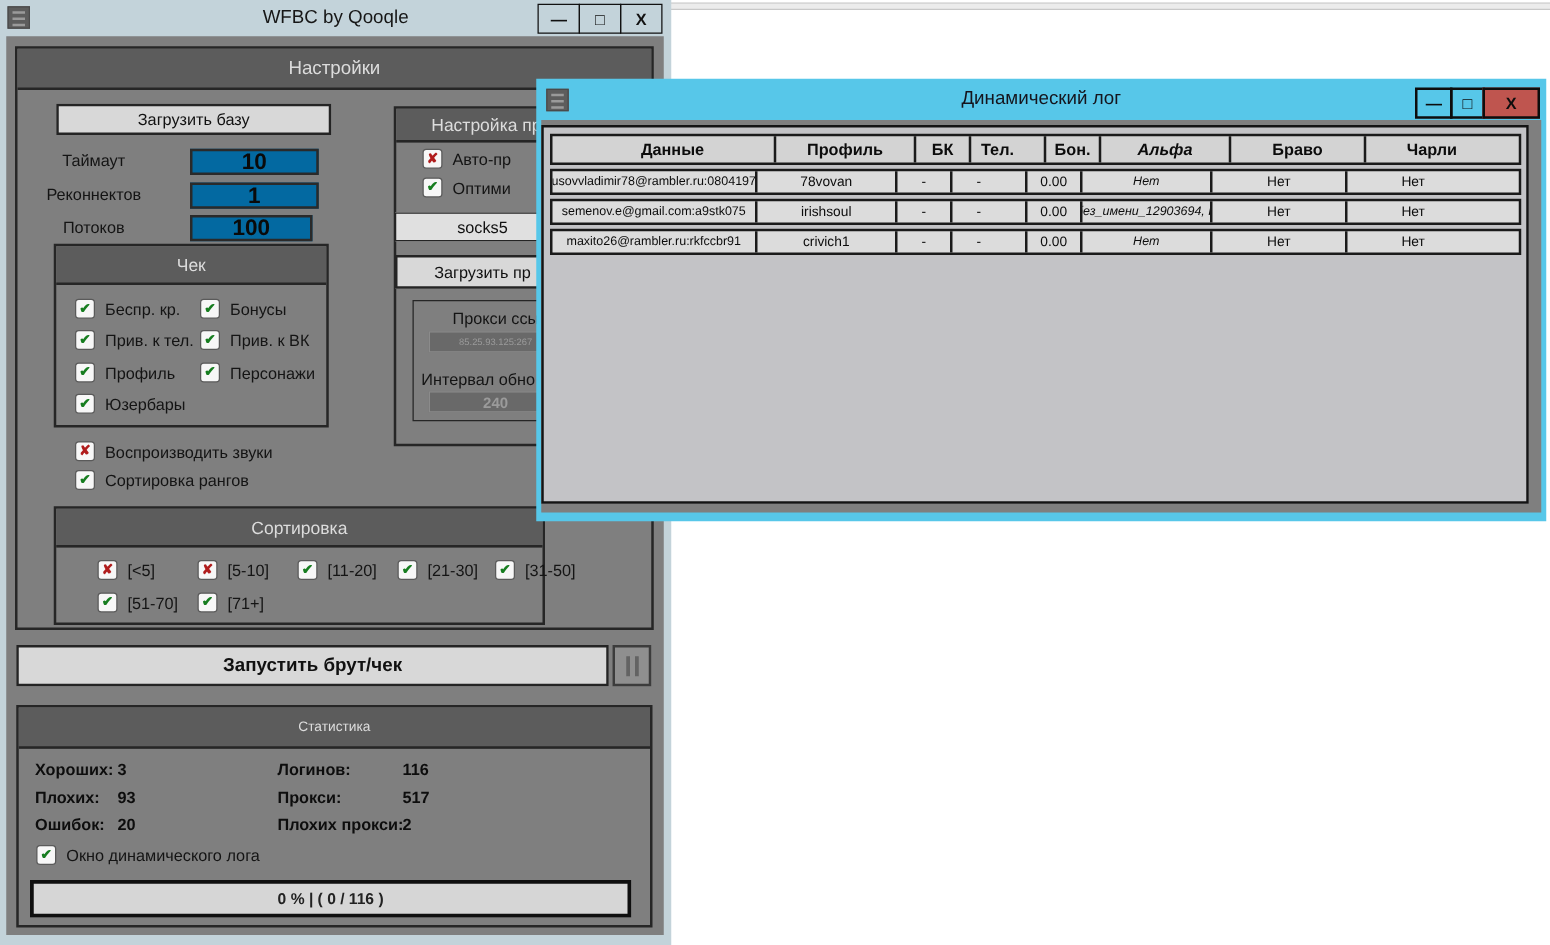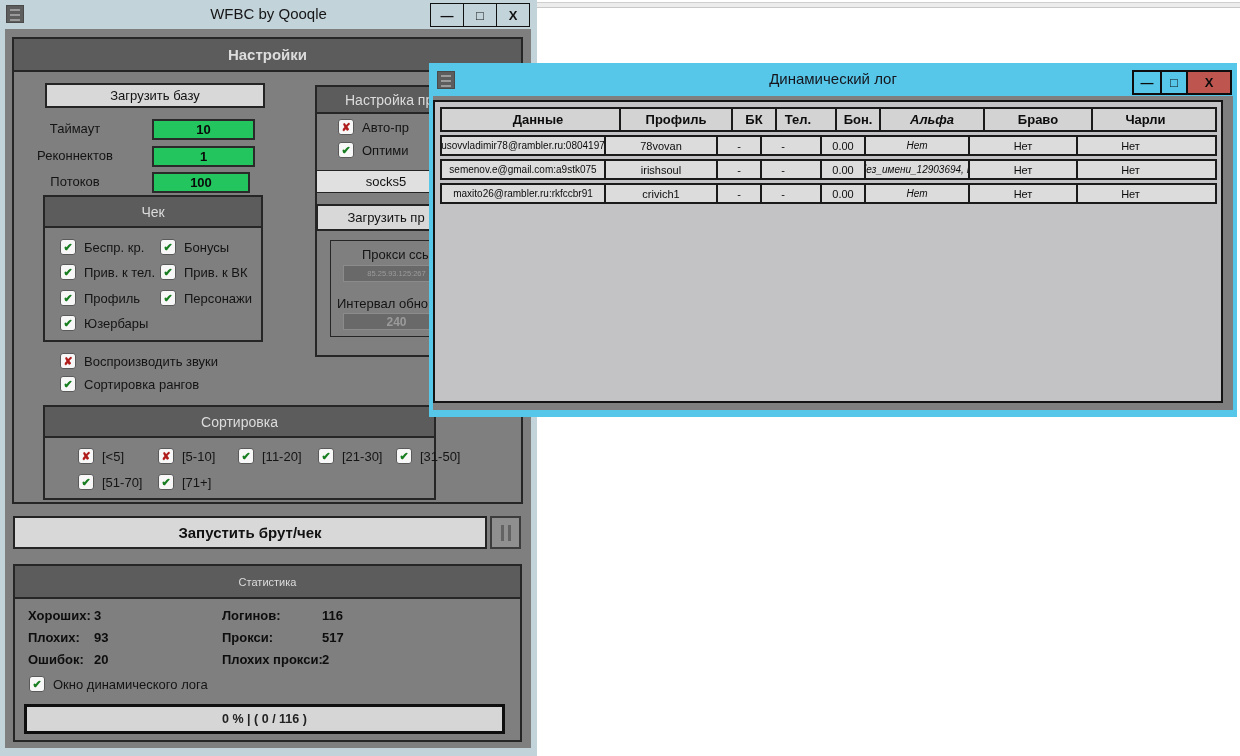--- a/index.html
+++ b/index.html
@@ -28,23 +28,23 @@
     font-size:13px; color:#111; background:transparent; }
 
   
   .group { position:absolute; border:2px solid #262626; background:#7f7f7f; }
   .ghead { position:absolute; left:0; top:0; width:100%; background:#5c5c5c;
     border-bottom:2px solid #262626; color:#dcdcdc; text-align:center;
     display:flex; align-items:center; justify-content:center; font-size:14px; }
 
   .btn { position:absolute; background:#d8d8d8; border:2px solid #242424;
     display:flex; align-items:center; justify-content:center; font-size:13px; color:#111; }
-  .field { position:absolute; background:#22c55e; border:2px solid #2a2a2a;
+  .field { position:absolute; background:#0369a1; border:2px solid #2a2a2a;
     display:flex; align-items:center; justify-content:center;
-    font-size:13px; font-weight:bold; color:#0a0a0a; }
+    font-size:18px; font-weight:bold; color:#0a0a0a; }
   .dfield { position:absolute; background:#696969; border:1px solid #8b8b8b;
     display:flex; align-items:center; justify-content:center; color:#9b9b9b; }
   .lbl { position:absolute; font-size:13px; color:#141414; white-space:nowrap; }
 
   .cb { position:absolute; width:16px; height:16px; background:#f7f7f7;
     border:1px solid #5a5a5a; border-radius:3px; display:flex; align-items:center;
     justify-content:center; font-size:11px; font-weight:bold; line-height:1; }
   .cb.on  { color:#177d20; }
   .cb.off { color:#b01c1c; }
 
@@ -107,21 +107,21 @@
             <span class="max-glyph">□</span>
           </div>
         <div class="wbtn-main">
             <span>X</span>
           </div>
       </div>
     </div>
     <div class="client-main"></div>
 
     <div class="group" style="left:12px; top:37px; width:511px; height:467px;">
-      <div class="ghead" style="height:33px; font-size:15px;font-weight:bold;">Настройки</div>
+      <div class="ghead" style="height:33px; font-size:15px;">Настройки</div>
     </div>
 
     <div class="btn" style="left:45px; top:83px; width:220px; height:25px;">Загрузить базу</div>
 
     <div class="lbl" style="left:10px; top:121px; width:130px; text-align:center;">Таймаут</div>
     <div class="field" style="left:152px; top:119px; width:103px; height:21px;">10</div>
     <div class="lbl" style="left:10px; top:148px; width:130px; text-align:center;">Реконнектов</div>
     <div class="field" style="left:152px; top:146px; width:103px; height:21px;">1</div>
     <div class="lbl" style="left:10px; top:174px; width:130px; text-align:center;">Потоков</div>
     <div class="field" style="left:152px; top:172px; width:98px; height:21px;">100</div>

